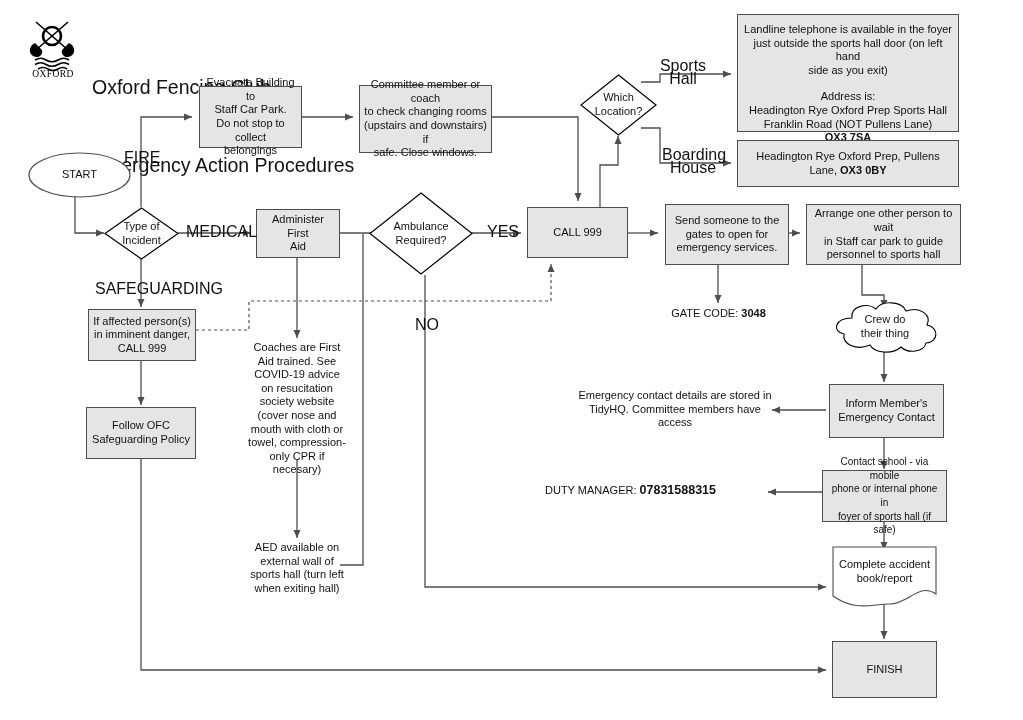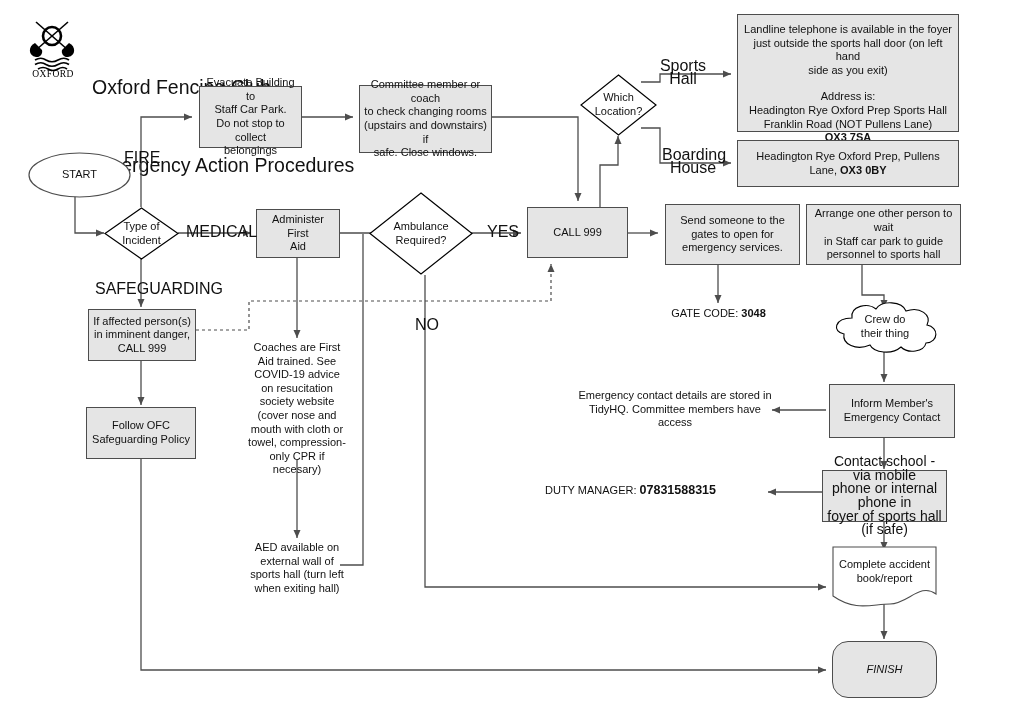--- a/index.html
+++ b/index.html
@@ -46,21 +46,21 @@
     color: #111111;
     font-size: 11px;
     line-height: 13.6px;
     font-family: "Liberation Sans", sans-serif;
   }
   .box {
     border: 1px solid #4d4d4d;
     background: #e5e5e5;
   }
   .node .txt { white-space: pre-line; padding: 0 4px; }
-  .rounded { border-radius: 16px; font-style: italic; }
+  .rounded { border-radius: 0; }
   .freetext {
     position: absolute;
     box-sizing: border-box;
     text-align: center;
     color: #111111;
     font-size: 11px;
     line-height: 13.6px;
     white-space: pre-line;
     font-family: "Liberation Sans", sans-serif;
   }
@@ -264,21 +264,21 @@
       <polygon points="52,1 103,41.5 52,82 1,41.5" fill="#ffffff" stroke="#000000" stroke-width="1.2"></polygon>
     </svg>
     <span class="txt" style="position:relative;">Ambulance
 Required?</span>
   </div>
 
   <div class="node box" style="left:527px; top:207px; width:101px; height:51px;">
     <span class="txt">CALL 999</span>
   </div>
 
-  <div class="node box" style="left:665px; top:204px; width:135px; height:61px;">
+  <div class="node box" style="left:665px; top:204px; width:124px; height:61px;">
     <span class="txt">Send someone to the
 gates to open for
 emergency services.</span>
   </div>
 
   <div class="node box" style="left:806px; top:204px; width:155px; height:61px;">
     <span class="txt">Arrange one other person to wait
 in Staff car park to guide
 personnel to sports hall</span>
   </div>
@@ -286,27 +286,27 @@
   <div class="node" style="left:826px; top:300px; width:118px; height:54px;">
     <svg class="shape" width="118" height="54" viewBox="0 0 118 54" style="left:0;top:0;">
       <path d="M26,18 C24,6 42,2 50,9 C56,0 76,1 80,11 C94,6 106,15 101,25
                C113,27 113,42 100,43 C98,52 82,54 75,47 C66,55 48,53 44,45
                C30,51 16,44 18,34 C6,32 8,18 26,18 Z" fill="#ffffff" stroke="#000000" stroke-width="1.1"></path>
     </svg>
     <span class="txt" style="position:relative;">Crew do
 their thing</span>
   </div>
 
-  <div class="node box" style="left:829px; top:384px; width:126px; height:54px;">
+  <div class="node box" style="left:829px; top:384px; width:115px; height:54px;">
     <span class="txt">Inform Member's
 Emergency Contact</span>
   </div>
 
   <div class="node box" style="left:822px; top:470px; width:125px; height:52px;">
-    <span class="txt" style="font-size:14px;">Contact school - via mobile
+    <span class="txt" style="font-size:10px;">Contact school - via mobile
 phone or internal phone in
 foyer of sports hall (if safe)</span>
   </div>
 
   <div class="node" style="left:832px; top:546px; width:105px; height:62px;">
     <svg class="shape" width="105" height="62" viewBox="0 0 105 62" style="left:0;top:0;">
       <path d="M1,1 L104,1 L104,48 C88,36 76,58 58,58 C40,58 24,66 1,50 Z" fill="#ffffff" stroke="#4d4d4d" stroke-width="1.1"></path>
     </svg>
     <span class="txt" style="position:relative; margin-top:-10px;">Complete accident
 book/report</span>

